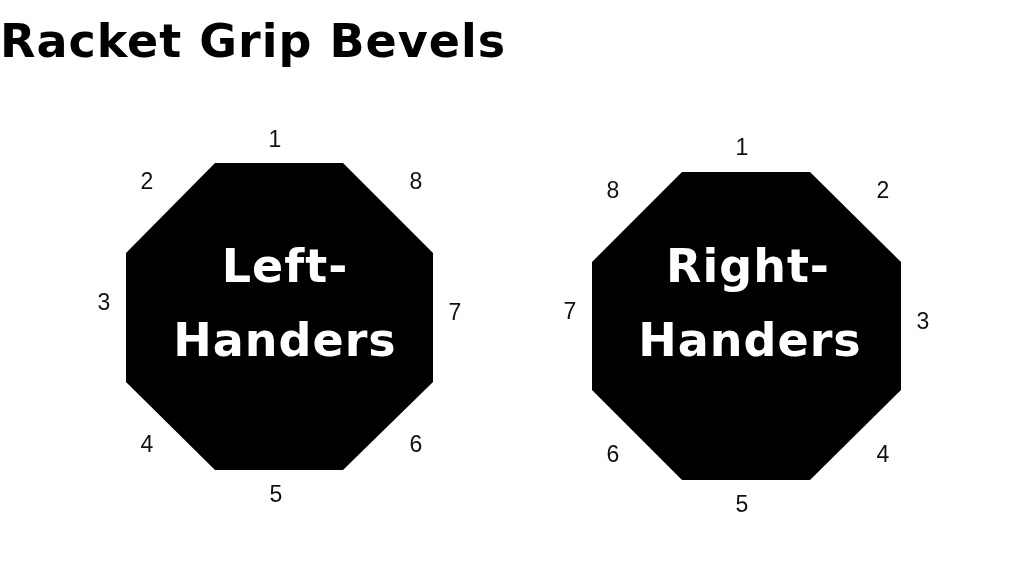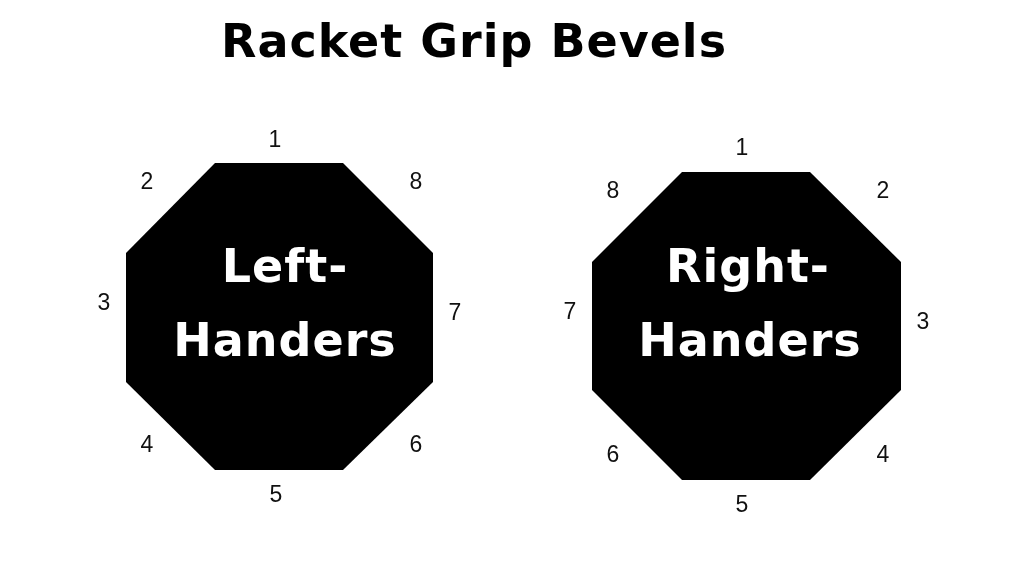--- a/index.html
+++ b/index.html
@@ -1,17 +1,17 @@
 <!DOCTYPE html>
 <html><head>
 <meta charset="utf-8">
 <style>
   html, body { margin:0; padding:0; background:#ffffff; }
   body { width:1024px; height:576px; position:relative; overflow:hidden; font-family:"Liberation Sans", sans-serif; }
-  .title { position:absolute; left:0; top:14px; width:948px; text-align:center; font-family:"DejaVu Sans", sans-serif; font-weight:bold; font-size:46px; color:#000; letter-spacing:1px; }
+  .title { position:absolute; left:0; top:14px; width:948px; font-family:"DejaVu Sans", sans-serif; font-weight:bold; font-size:46px; color:#000; letter-spacing:1px; }
   svg { position:absolute; left:0; top:0; }
   .num { font-family:"Liberation Sans", sans-serif; font-size:23px; fill:#111; text-anchor:middle; dominant-baseline:middle; }
   .label { font-family:"DejaVu Sans", sans-serif; font-weight:bold; font-size:46px; fill:#fff; text-anchor:middle; letter-spacing:1px; }
 </style>
 </head>
 <body>
 
 <div class="title">Racket Grip Bevels</div>
 
 <svg width="1024" height="576" viewBox="0 0 1024 576">

